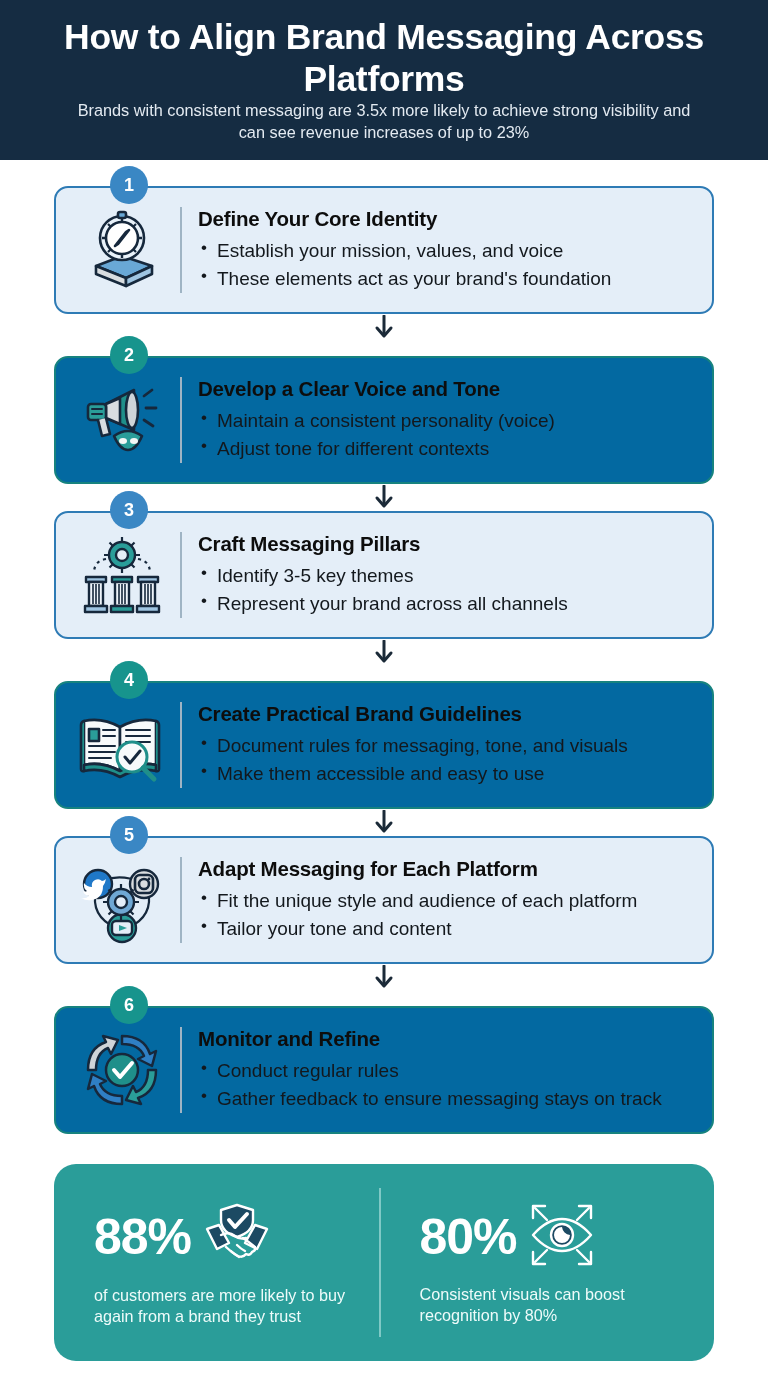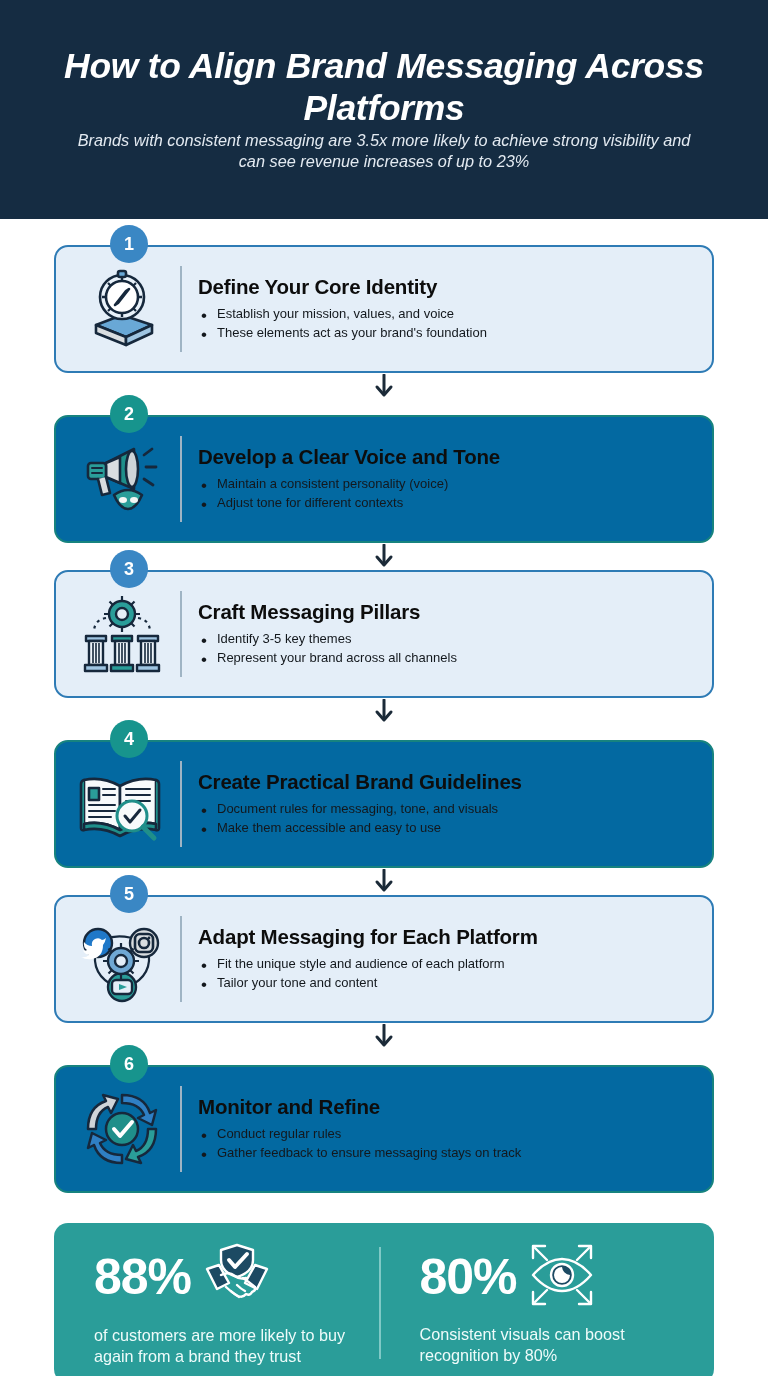--- a/index.html
+++ b/index.html
@@ -9,26 +9,25 @@
     background:#ffffff;
     font-family:"Liberation Sans", sans-serif;
     -webkit-font-smoothing:antialiased;
     overflow:hidden;
   }
 
   
   .header {
     background:#152c42;
     padding:26px 36px 26px;
-    height:219px;
+    height:160px;
     display:flex;
     flex-direction:column;
     align-items:center;
     justify-content:center;
-    font-style:italic;
   }
   .header-title {
     color:#ffffff;
     font-size:35.5px;
     font-weight:bold;
     line-height:1.18;
     text-align:center;
     letter-spacing:-0.3px;
     max-width:660px;
   }
@@ -108,21 +107,21 @@
   .step-title {
     font-size:20.5px;
     font-weight:bold;
     color:#0d0d0d;
     line-height:1.2;
     margin-bottom:5px;
     letter-spacing:-0.2px;
   }
   .bullets { list-style:none; }
   .bullets li {
-    font-size:13px;
+    font-size:19px;
     color:#13181d;
     line-height:1.46;
     padding-left:19px;
     position:relative;
   }
   .bullets li::before {
     content:"•";
     position:absolute;
     left:3px;
     top:-1px;
@@ -134,22 +133,22 @@
     height:27px;
     display:flex;
     align-items:center;
     justify-content:center;
   }
 
   
   .stats {
     margin:30px 54px 0;
     background:#2a9d99;
-    border-radius:14px;
-    height:160px;
+    border-radius:22px;
+    height:197px;
     display:flex;
     align-items:stretch;
     padding:18px 10px;
   }
   .stat {
     flex:1;
     padding:0 14px 0 30px;
     display:flex;
     flex-direction:column;
     justify-content:center;

